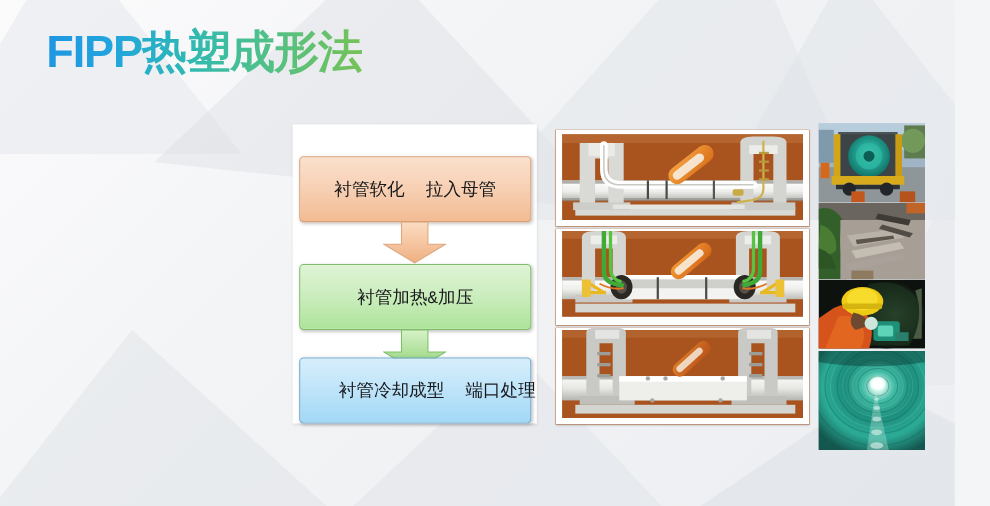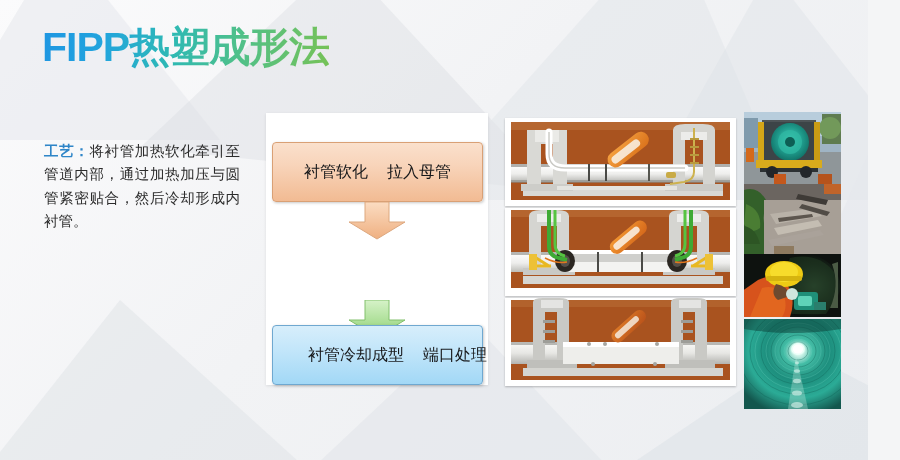--- a/index.html
+++ b/index.html
@@ -198,40 +198,40 @@
   <div class="bg-poly poly-b"></div>
   <div class="bg-poly poly-c"></div>
   <div class="bg-poly poly-g"></div>
   <div class="bg-poly poly-d"></div>
   <div class="bg-poly poly-e"></div>
   <div class="bg-poly poly-f"></div>
 
   <div class="title">FIPP热塑成形法</div>
 
   <div class="text-col">
-    <div class="para"><span class="lead">工艺：</span><span>将衬管加热软化牵引至管道内部，通过加热加压与圆管紧密贴合，然后冷却形成内衬管。</span></div>
   </div>
 
   <div class="flow-card">
     <div class="flow-inner">
 
       <div class="fbox fbox-1">衬管软化  拉入母管</div>
 
       <div class="arrow arrow-1">
         <svg viewBox="0 0 58 38" xmlns="http://www.w3.org/2000/svg">
           <defs>
             <linearGradient id="ga1" x1="0" y1="0" x2="0" y2="1">
               <stop offset="0%" stop-color="#fbdcc2"></stop>
               <stop offset="100%" stop-color="#efb081"></stop>
             </linearGradient>
           </defs>
           <path d="M17 0 H41 V20 H57 L29 37 L1 20 H17 Z" fill="url(#ga1)" stroke="#dda87f" stroke-width="1"></path>
         </svg>
       </div>
 
+      <div class="fbox fbox-2">衬管加热&amp;加压</div>
 
       <div class="arrow arrow-2">
         <svg viewBox="0 0 58 38" xmlns="http://www.w3.org/2000/svg">
           <defs>
             <linearGradient id="ga2" x1="0" y1="0" x2="0" y2="1">
               <stop offset="0%" stop-color="#d6f2c8"></stop>
               <stop offset="100%" stop-color="#8fd275"></stop>
             </linearGradient>
           </defs>
           <path d="M17 0 H41 V20 H57 L29 37 L1 20 H17 Z" fill="url(#ga2)" stroke="#82c06c" stroke-width="1"></path>

